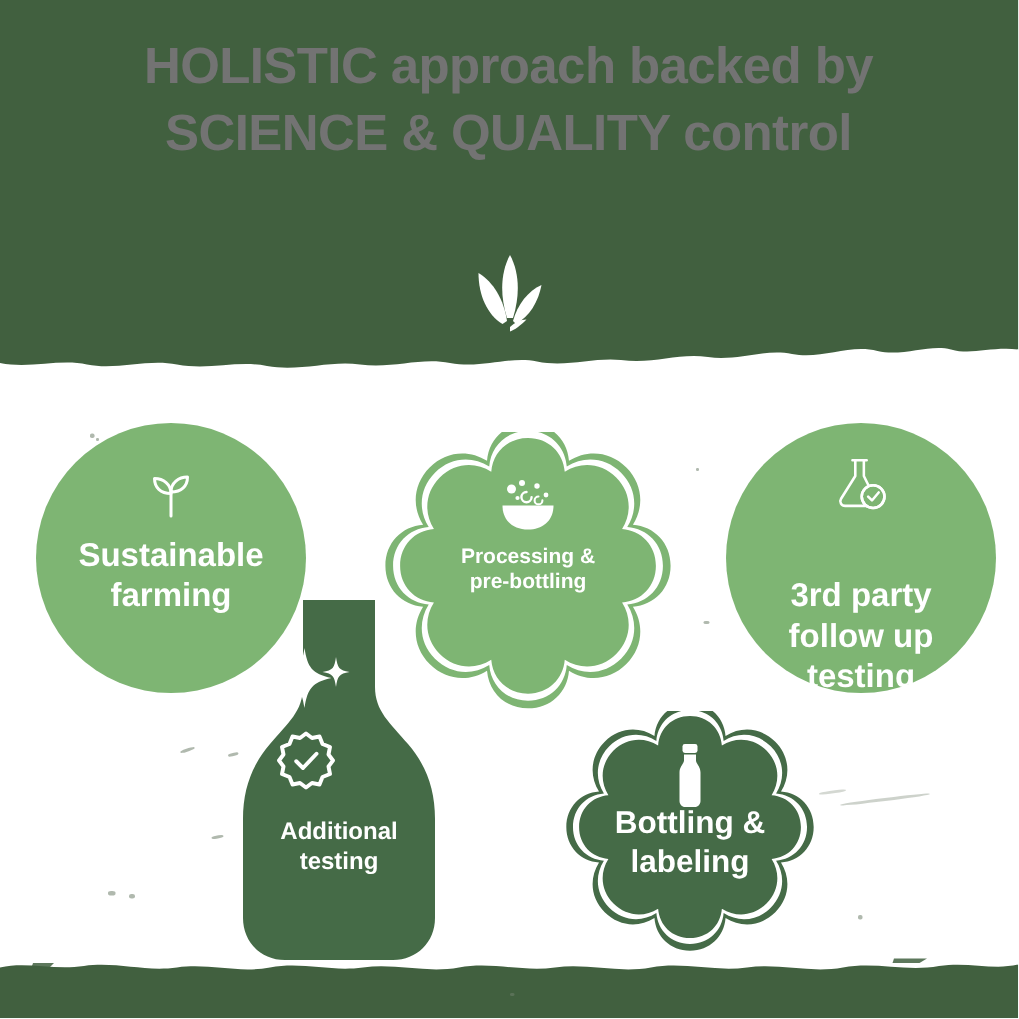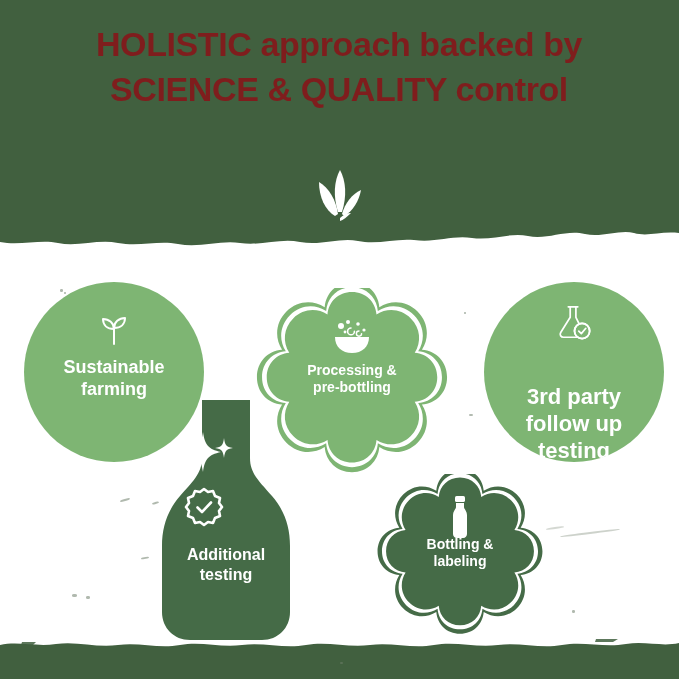--- a/index.html
+++ b/index.html
@@ -25,21 +25,21 @@
     overflow: hidden;
   }
   .header-band svg { display: block; }
 
   .header-title {
     position: absolute;
     left: 0;
     top: 22px;
     width: 678px;
     text-align: center;
-    color: #7f1d1d;
+    color: #737373;
     font-size: 34px;
     font-weight: bold;
     line-height: 45px;
     letter-spacing: -0.4px;
     white-space: pre-line;
   }
 
   .header-leaf {
     position: absolute;
     left: 310px;
@@ -80,38 +80,38 @@
     color: #ffffff;
     font-weight: bold;
     line-height: 1.22;
     white-space: pre-line;
     pointer-events: none;
   }
 
   
   #node-sustainable-farming { left: 24px;  top: 282px; width: 180px; height: 180px; z-index: 3; }
   #node-sustainable-farming .node-icon  { top: 30px;  width: 38px; height: 38px; }
-  #node-sustainable-farming .node-label { top: 75px;  font-size: 18px; }
+  #node-sustainable-farming .node-label { top: 75px;  font-size: 22px; }
 
   #node-processing { left: 254px; top: 288px; width: 196px; height: 196px; z-index: 5; }
   #node-processing .node-icon  { top: 30px;  width: 42px; height: 36px; }
   #node-processing .node-label { top: 74px;  font-size: 14px; }
 
   #node-third-party { left: 484px; top: 282px; width: 180px; height: 180px; z-index: 3; }
   #node-third-party .node-icon  { top: 22px;  width: 38px; height: 38px; }
   #node-third-party .node-label { top: 62px;  font-size: 22px; margin-top: 40px; }
 
   #node-additional-testing { left: 152px; top: 400px; width: 148px; height: 240px; z-index: 4; }
   #node-additional-testing .node-icon-sparkle { position:absolute; left: 24px; top: 16px; width: 64px; height: 64px; }
   #node-additional-testing .node-icon-badge   { position:absolute; left: 30px; top: 86px; width: 44px; height: 44px; }
   #node-additional-testing .node-label { top: 145px; font-size: 16px; }
 
   #node-bottling { left: 375px; top: 474px; width: 170px; height: 170px; z-index: 6; }
   #node-bottling .node-icon  { top: 22px;  width: 24px; height: 42px; }
-  #node-bottling .node-label { top: 62px;  font-size: 14px; }
+  #node-bottling .node-label { top: 62px;  font-size: 21px; }
 
   
   .speck { position: absolute; background: #6f7f6b; border-radius: 40%; opacity: .55; z-index: 2; }
 </style>
 </head>
 <body>
 
 <div id="canvas">
 
   <div class="header-band">

